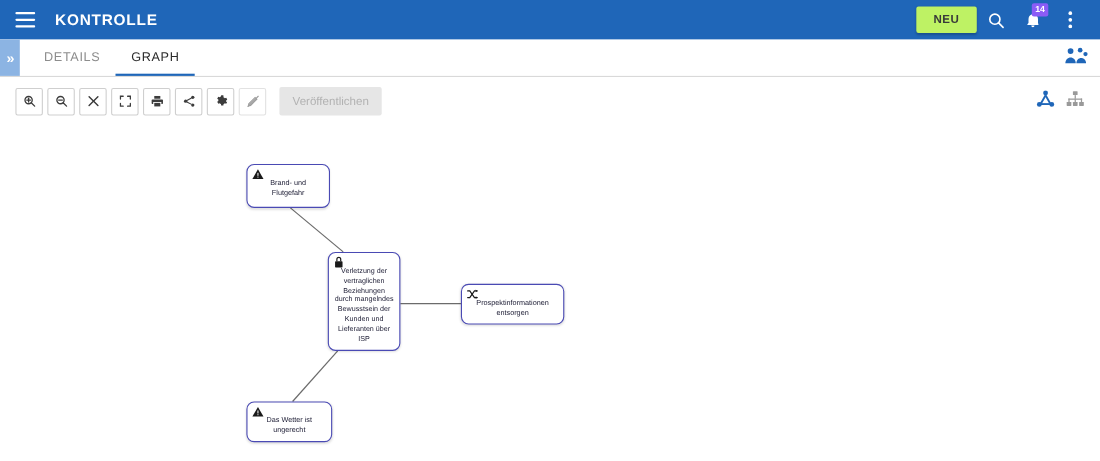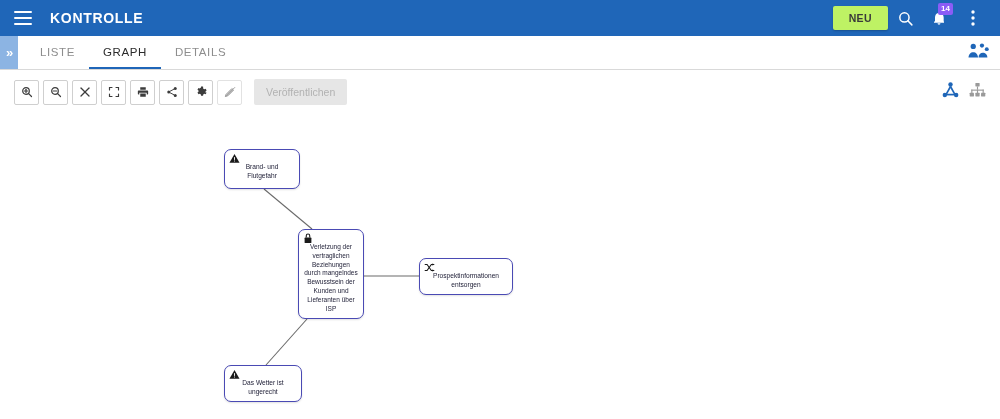--- a/index.html
+++ b/index.html
@@ -186,23 +186,22 @@
         <circle cx="2" cy="14" r="1.7"></circle>
       </svg>
     </div>
   </div>
 </div>
 
 <div class="tabbar">
   <div class="expander">»</div>
 
   <div class="tabs">
-    <div class="tab">LISTE</div>
+    <div class="tab">DETAILS</div>
     <div class="tab active">GRAPH</div>
-    <div class="tab">DETAILS</div>
   </div>
 
   <div class="tabbar-right">
     <div>
       <svg width="22" height="17" viewBox="0 0 26 20" fill="#1f66b8">
         <circle cx="6.2" cy="5.2" r="3.1"></circle>
         <circle cx="16.5" cy="4.2" r="2.5"></circle>
         <circle cx="22.2" cy="8.4" r="2.3"></circle>
         <path d="M0.6 18.4c0-4 2.6-6.4 5.6-6.4s5.6 2.4 5.6 6.4z"></path>
         <path d="M12.4 18.4c0-3.4 2.4-5.7 5.2-5.7s5.3 2.3 5.3 5.7z"></path>

